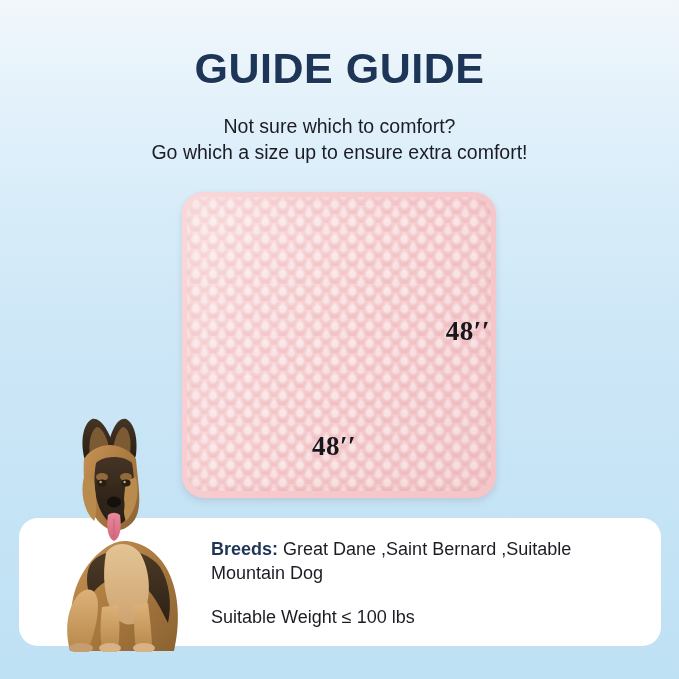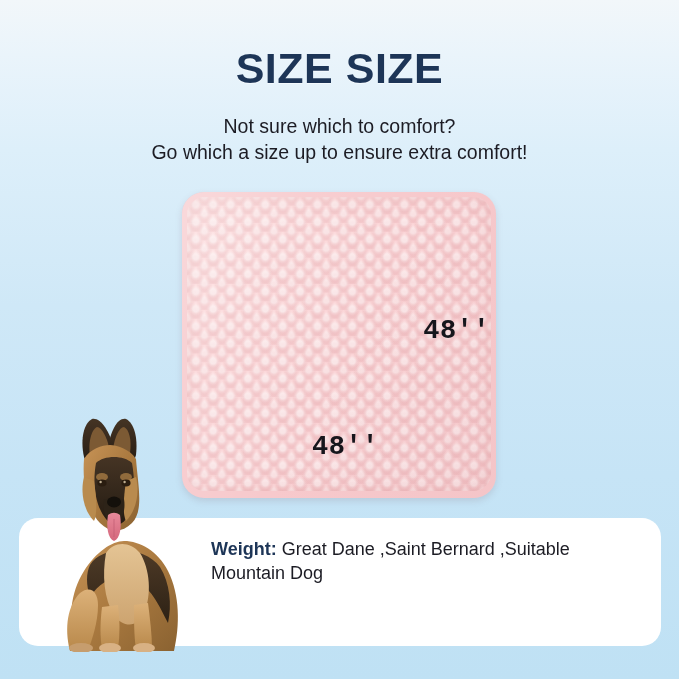--- a/index.html
+++ b/index.html
@@ -116,21 +116,21 @@
         rgba(255,255,255,0.00) 52%,
         rgba(221,158,163,0.10) 100%);
     pointer-events: none;
   }
 
   .dim-label {
     position: absolute;
     font-size: 27px;
     font-weight: bold;
     color: #16161c;
-    font-family: Liberation Mono, monospace;
+    font-family: Liberation Serif, serif;
     letter-spacing: 0.5px;
     white-space: nowrap;
   }
   #dim-right { right: 6px; top: 124px; }
   #dim-bottom { left: 130px; bottom: 36px; }
 
   
   #info-card {
     position: absolute;
     left: 19px;
@@ -179,21 +179,21 @@
     height: 237px;
   }
   #dog-photo svg { display: block; }
 </style>
 </head>
 <body>
 
 <div id="page">
 
   <div id="header">
-    <h1 id="page-title">SIZE SIZE</h1>
+    <h1 id="page-title">GUIDE GUIDE</h1>
 
     <div id="subtitle">
       <span class="sub-line">Not sure which to comfort?</span>
       <span class="sub-line">Go which a size up to ensure extra comfort!</span>
     </div>
   </div>
 
   <div id="mat-wrap">
     <div id="mat">
       <div id="mat-face"></div>
@@ -201,23 +201,24 @@
     </div>
 
     <span class="dim-label" id="dim-right">48′′</span>
 
     <span class="dim-label" id="dim-bottom">48′′</span>
   </div>
 
   <div id="info-card">
     <div id="info-text">
       <p id="breeds-line">
-        <span id="breeds-label">Weight:</span>
+        <span id="breeds-label">Breeds:</span>
         <span id="breeds-value">Great Dane ,Saint Bernard ,Suitable Mountain Dog</span>
       </p>
+      <p id="weight-line">Suitable Weight ≤ 100 lbs</p>
     </div>
   </div>
 
   <div id="dog-photo">
     <svg width="158" height="237" viewBox="0 0 158 237" xmlns="http://www.w3.org/2000/svg">
       <defs>
         <linearGradient id="furTan" x1="0" y1="0" x2="1" y2="1">
           <stop offset="0%" stop-color="#c79356"></stop>
           <stop offset="50%" stop-color="#a9793f"></stop>
           <stop offset="100%" stop-color="#8a6231"></stop>

